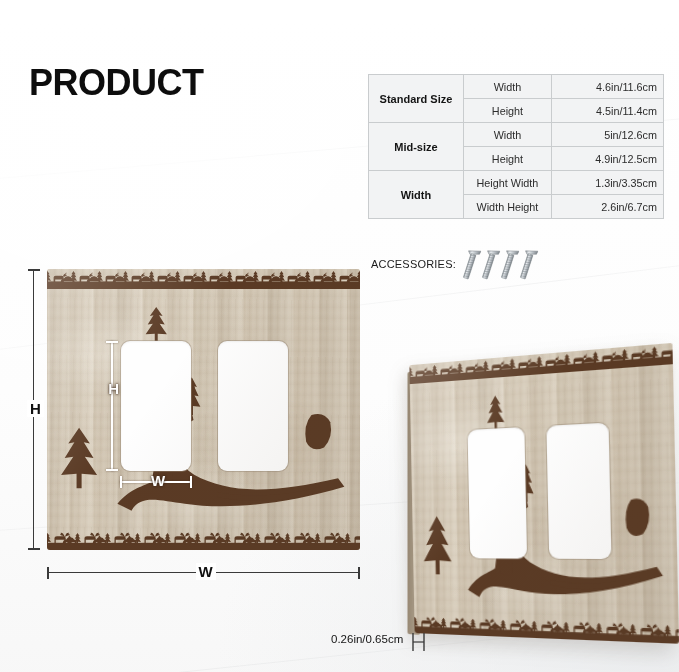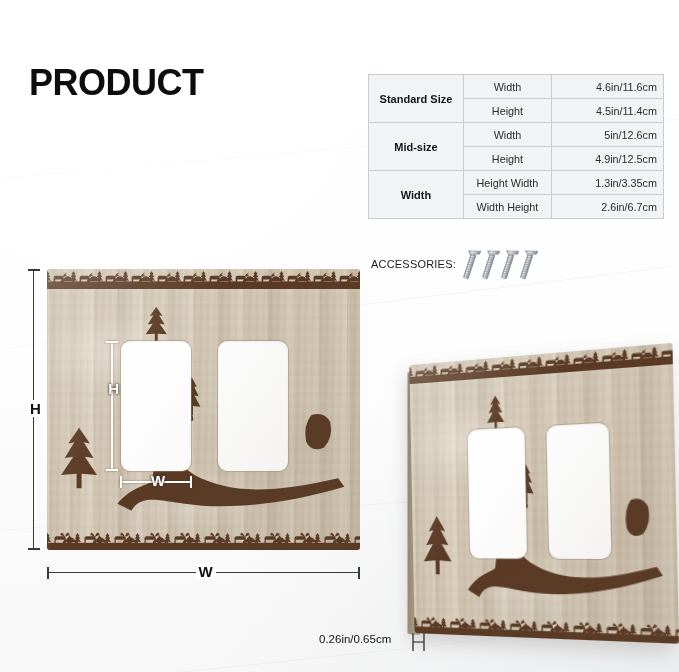--- a/index.html
+++ b/index.html
@@ -78,21 +78,21 @@
   
   .dim-line{position:absolute;background:#3a3a3a;}
   .dim-cap{position:absolute;background:#3a3a3a;}
   .dim-letter{position:absolute;font-size:15px;font-weight:bold;color:#111;
     background:#ffffff;padding:1px 3px;line-height:1;}
   .dim-letter.inner{color:#ffffff;background:transparent;
     text-shadow:0 0 3px rgba(60,40,25,.85),0 0 2px rgba(60,40,25,.9);}
   .dim-line.white{background:#ffffff;box-shadow:0 0 2px rgba(60,40,25,.55);}
   .dim-cap.white{background:#ffffff;box-shadow:0 0 2px rgba(60,40,25,.55);}
 
-  .thick-label{position:absolute;left:319px;top:611px;font-size:11.5px;color:#141414;}
+  .thick-label{position:absolute;left:331px;top:611px;font-size:11.5px;color:#141414;}
   .thick-mark{position:absolute;left:411px;top:609px;}
 </style>
 </head>
 <body>
 
 <div id="stage">
 
   <div class="bg-wash"></div>
   <div class="bg-diag" id="bg-diag">
       <i style="top: 33%; transform: rotate(-5deg);"></i>

